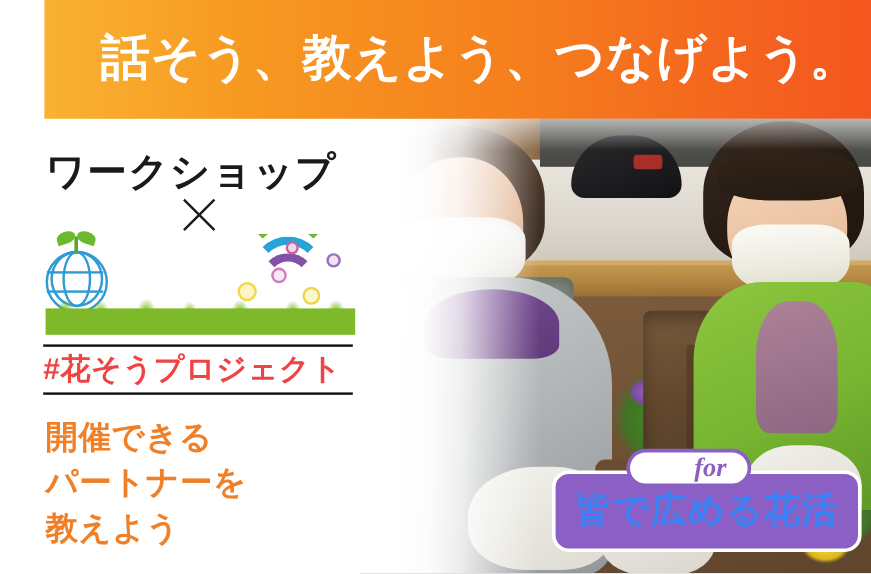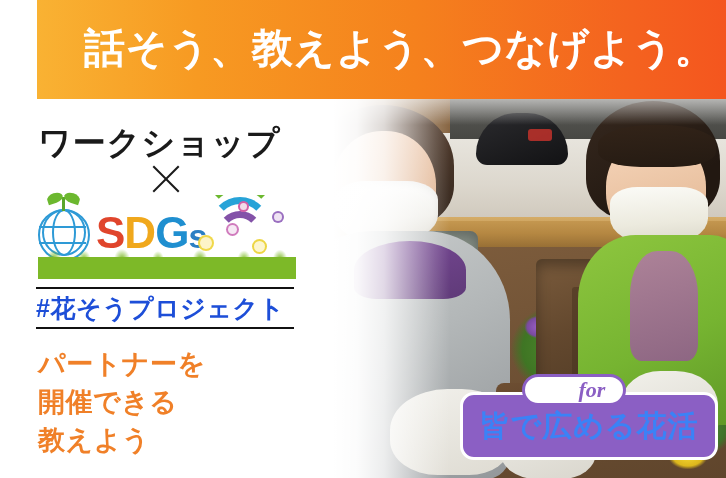--- a/index.html
+++ b/index.html
@@ -431,21 +431,21 @@
     background: #111111;
   }
   .rule-top { top: 188px; }
   .rule-bottom { top: 228px; }
   .project-tag {
     position: absolute;
     left: 36px; top: 192px;
     width: 262px;
     font-size: 25px;
     font-weight: bold;
-    color: #1d4ed8;
+    color: #ef4444;
     letter-spacing: 0.5px;
     white-space: nowrap;
     line-height: 34px;
   }
 
   .cta {
     position: absolute;
     left: 38px; top: 246px;
     color: #f08028;
     font-size: 27px;
@@ -554,23 +554,20 @@
     <div class="sdgs-logo">
 
       <div class="globe">
         <div class="globe-lat1"></div>
         <div class="globe-lat2"></div>
       </div>
       <div class="sprout-stem"></div>
       <div class="leaf-l"></div>
       <div class="leaf-r"></div>
 
-      <div class="sdgs-word">
-        <i class="ch-s1">S</i><i class="ch-d">D</i><i class="ch-g">G</i><i class="ch-s2">s</i>
-      </div>
 
       <div class="rainbow">
         <i class="rb1"></i>
           <i class="rb2"></i>
           <i class="rb3"></i>
         <i class="rb4"></i>
           <i class="rb5"></i>
           <i class="rb6"></i>
         <span class="bloom" style="left:18px;top:42px;width:12px;height:12px;background:#fdf4c8;box-shadow:0 0 0 2px #f0d84a;"></span>
         <span class="bloom" style="left:46px;top:30px;width:9px;height:9px;background:#f6e9f4;box-shadow:0 0 0 2px #d07bbd;"></span>
@@ -581,22 +578,22 @@
 
       <div class="grass-tufts"></div>
       <div class="grass-band"></div>
     </div>
 
     <div class="rule rule-top"></div>
     <div class="project-tag">#花そうプロジェクト</div>
     <div class="rule rule-bottom"></div>
 
     <div class="cta">
+      <div>開催できる</div>
       <div>パートナーを</div>
-      <div>開催できる</div>
       <div>教えよう</div>
     </div>
   </div>
 
   <div class="badge"></div>
   <div class="badge-text">皆で広める花活</div>
   <div class="badge-label">
     <span>for</span>
   </div>
 

